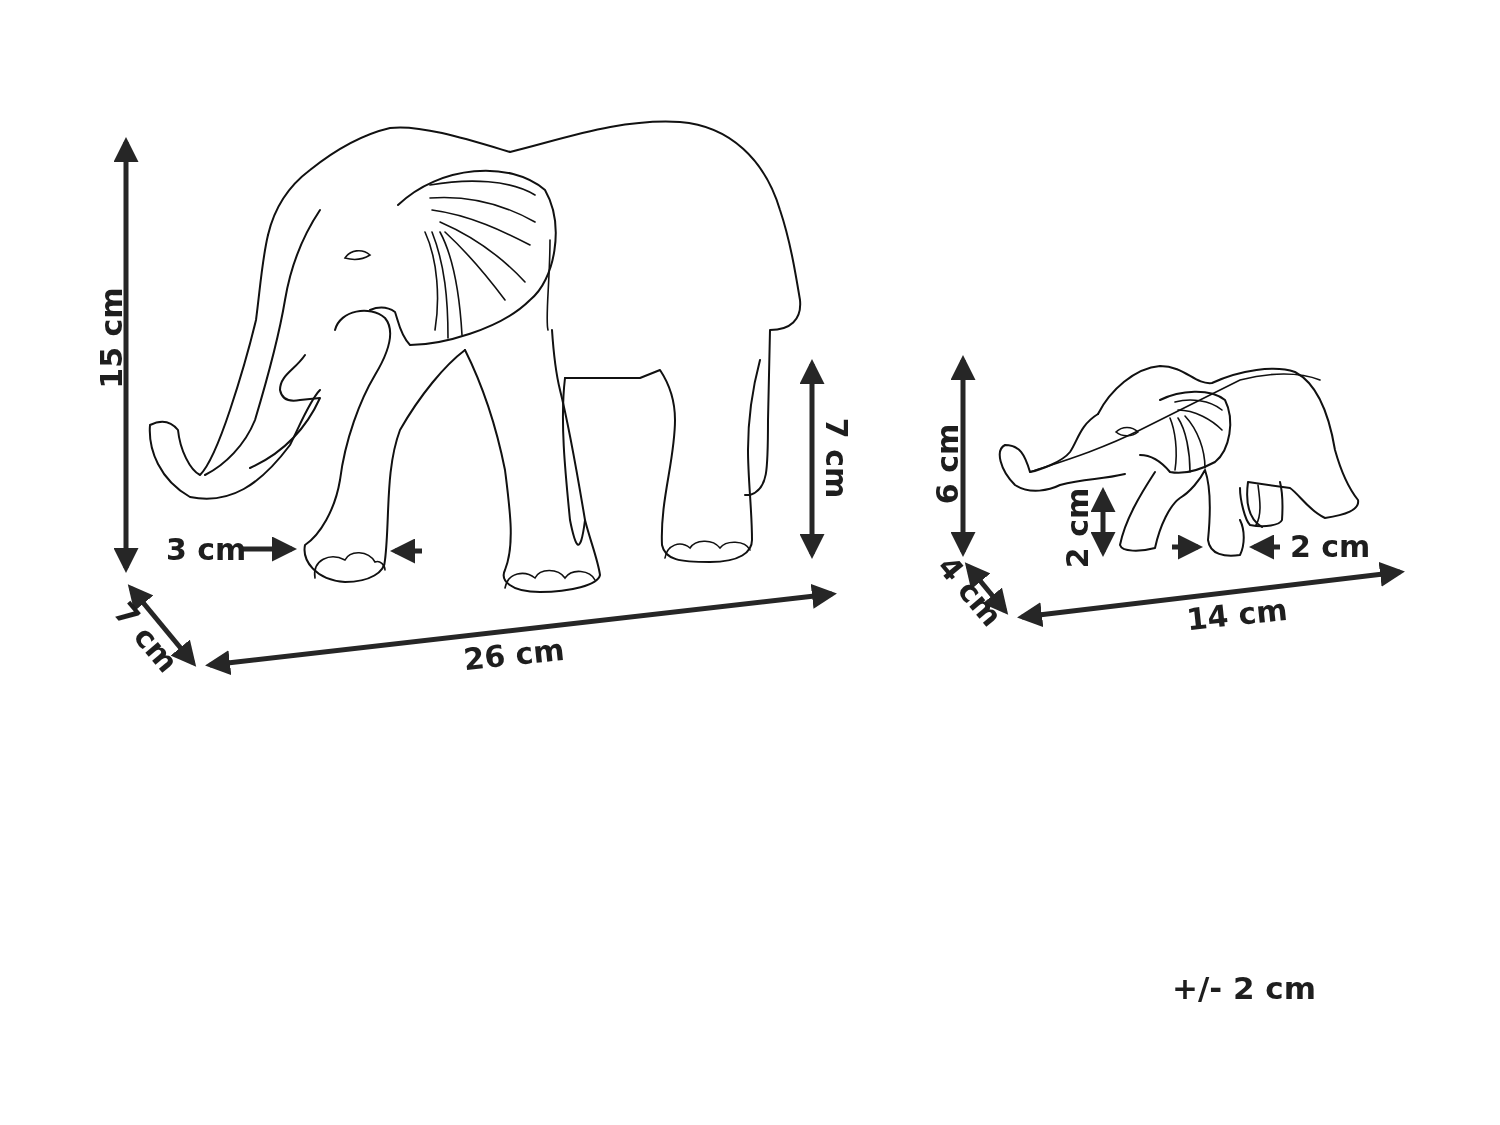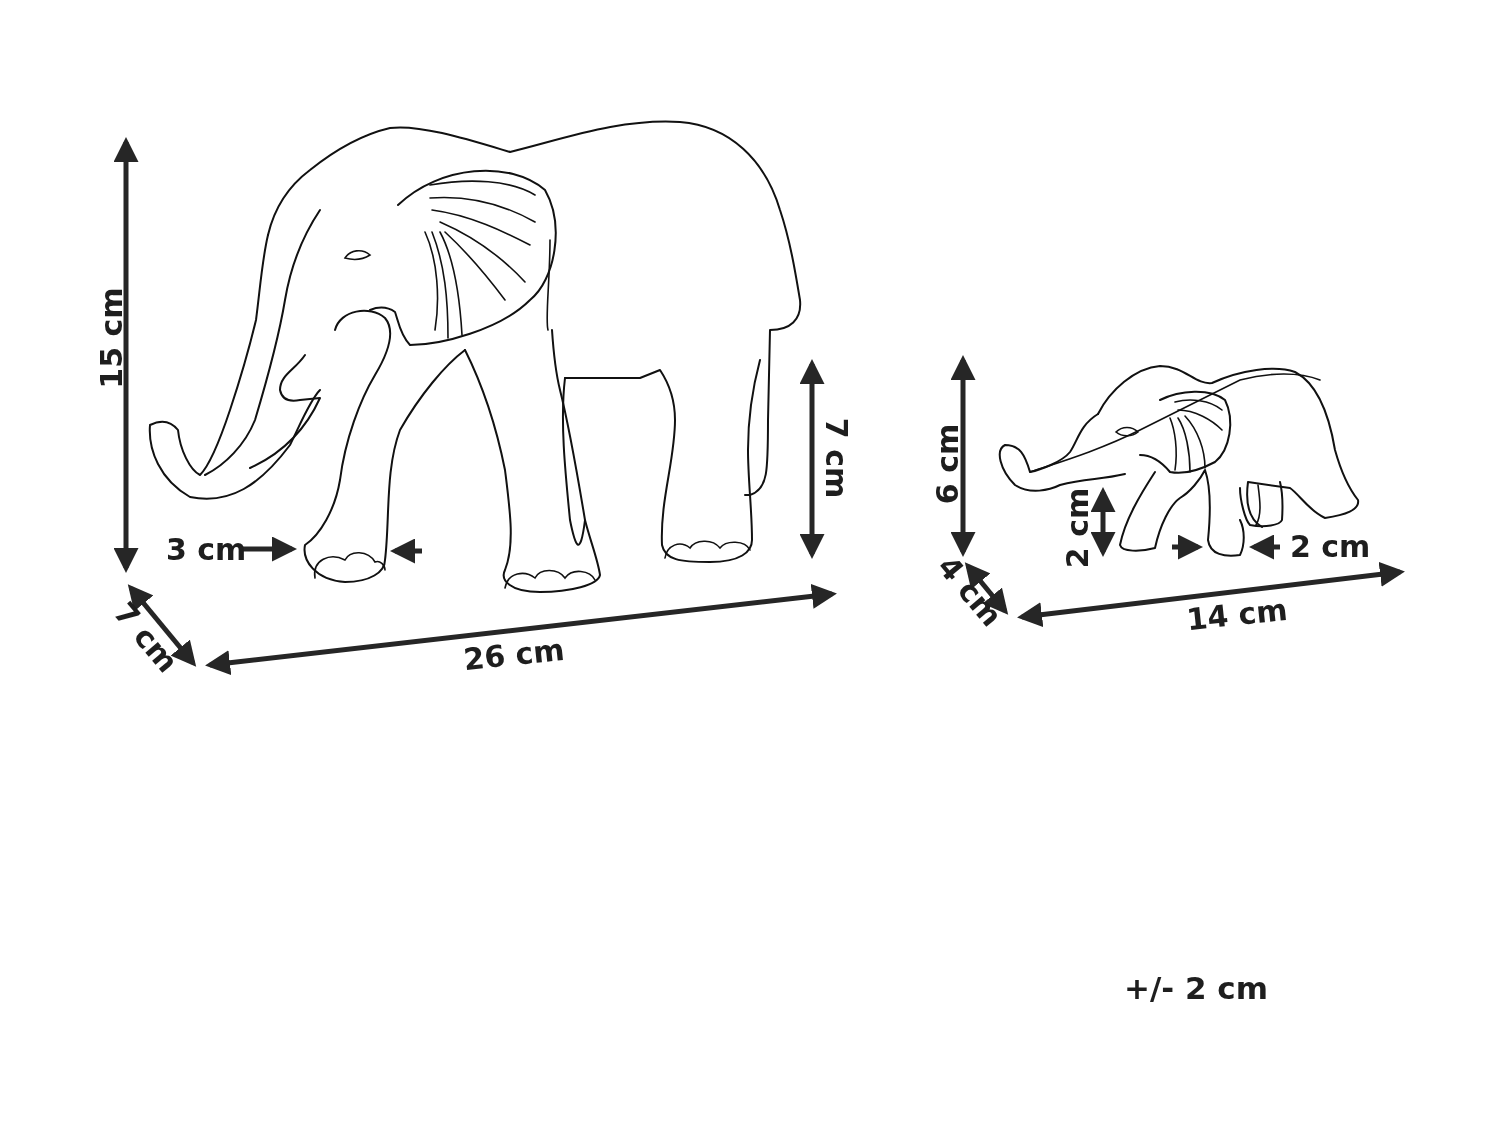--- a/index.html
+++ b/index.html
@@ -2,21 +2,21 @@
 <html><head>
 <meta charset="utf-8">
 <style>
   html, body { margin: 0; padding: 0; background: #ffffff; }
   body { width: 1500px; height: 1125px; position: relative; overflow: hidden; font-family: "DejaVu Sans", sans-serif; }
   #canvas { position: absolute; left: 0; top: 0; width: 1500px; height: 1125px; }
   .dim-label { font-family: "DejaVu Sans", sans-serif; font-weight: bold; font-size: 30px; fill: #1e1e1e; }
   .outline { fill: none; stroke: #111; stroke-width: 2; stroke-linejoin: round; stroke-linecap: round; }
   .thin { fill: none; stroke: #111; stroke-width: 1.6; stroke-linecap: round; }
   .arrowline { stroke: #262626; stroke-width: 5; fill: none; }
-  .tolerance { position: absolute; left: 1124px; top: 970px; font-family: "DejaVu Sans", sans-serif; font-weight: bold; font-size: 31px; color: #1e1e1e; white-space: nowrap; }
+  .tolerance { position: absolute; left: 1172px; top: 970px; font-family: "DejaVu Sans", sans-serif; font-weight: bold; font-size: 31px; color: #1e1e1e; white-space: nowrap; }
 </style>
 </head>
 <body>
 
 <svg id="canvas" width="1500" height="1125" viewBox="0 0 1500 1125" xmlns="http://www.w3.org/2000/svg">
   <defs>
     <marker id="ah" viewBox="0 0 10 10" refX="8" refY="5" markerWidth="5" markerHeight="5" orient="auto-start-reverse">
       <path d="M0,0 L10,5 L0,10 z" fill="#262626"></path>
     </marker>
   </defs>

